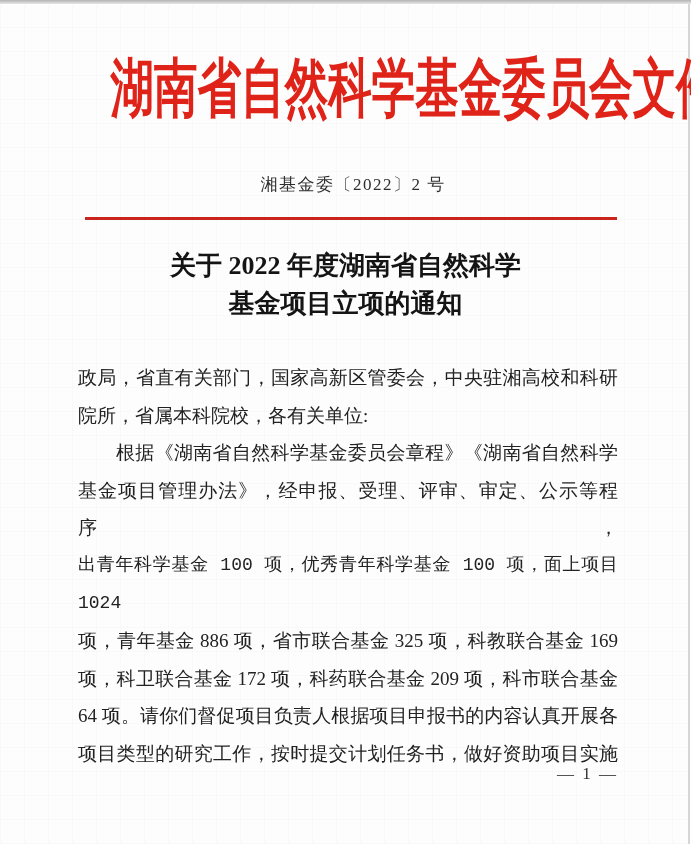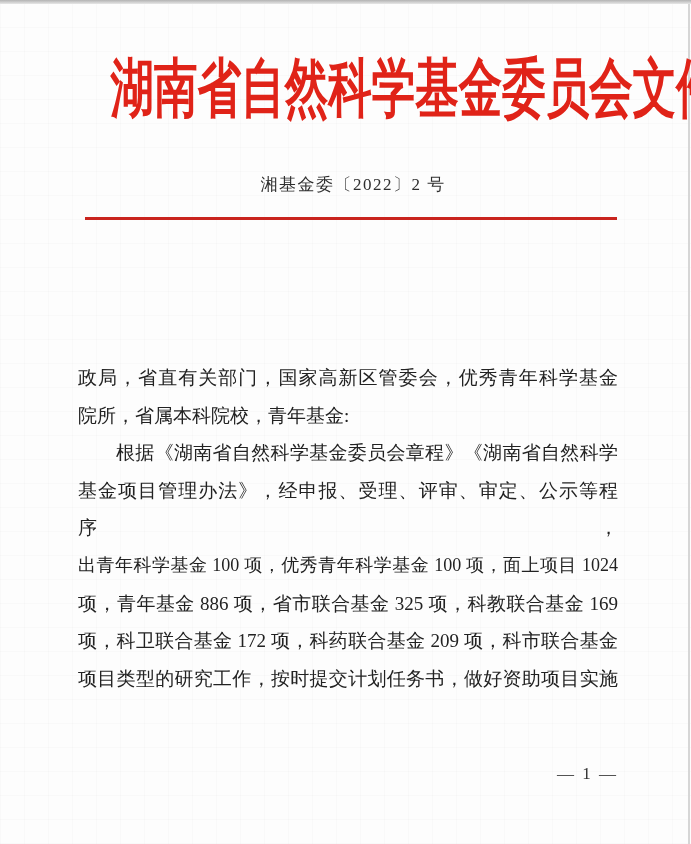--- a/index.html
+++ b/index.html
@@ -49,47 +49,52 @@
     color: var(--title-black, #141414);
   }
   .body-text {
     position: absolute; top: 359px; left: 78px; width: 540px;
     font-size: 19px; line-height: 37.6px;
     color: var(--body-black, #222222);
   }
   .body-line { text-align: justify; text-align-last: left; }
   .body-line.justify { text-align-last: justify; }
   .body-line.indent { padding-left: 38px; }
-  .body-line.tight { font-size: 18px; }
+  .body-line.tight { font-size: 18px; font-family: Liberation Mono, monospace; }
   .page-number {
     position: absolute; top: 764px; left: 78px; width: 540px;
     text-align: right;
     font-size: 17px; letter-spacing: 2px;
     color: #333333;
   }
 </style>
 </head>
 <body>
 
 <div class="page">
   <div class="top-band"></div>
   <div class="right-edge"></div>
 
   <h1 class="red-header">湖南省自然科学基金委员会文件</h1>
 
   <div class="doc-number">湘基金委〔2022〕2 号</div>
 
   <div class="red-rule"></div>
 
+  <div class="doc-title">
+    <div>关于 2022 年度湖南省自然科学</div>
+    <div>基金项目立项的通知</div>
+  </div>
 
   <div class="body-text">
-      <div class="body-line justify">政局，省直有关部门，国家高新区管委会，优秀青年科学基金</div>
-      <div class="body-line">院所，省属本科院校，青年基金:</div>
+      <div class="body-line justify">政局，省直有关部门，国家高新区管委会，中央驻湘高校和科研</div>
+      <div class="body-line">院所，省属本科院校，各有关单位:</div>
       <div class="body-line justify indent">根据《湖南省自然科学基金委员会章程》《湖南省自然科学</div>
       <div class="body-line justify">基金项目管理办法》，经申报、受理、评审、审定、公示等程序，</div>
       <div class="body-line justify tight">出青年科学基金 100 项，优秀青年科学基金 100 项，面上项目 1024</div>
       <div class="body-line justify">项，青年基金 886 项，省市联合基金 325 项，科教联合基金 169</div>
       <div class="body-line justify">项，科卫联合基金 172 项，科药联合基金 209 项，科市联合基金</div>
+      <div class="body-line justify">64 项。请你们督促项目负责人根据项目申报书的内容认真开展各</div>
       <div class="body-line justify">项目类型的研究工作，按时提交计划任务书，做好资助项目实施</div>
     </div>
 
   <div class="page-number">— 1 —</div>
 </div>
 
 </body></html>

